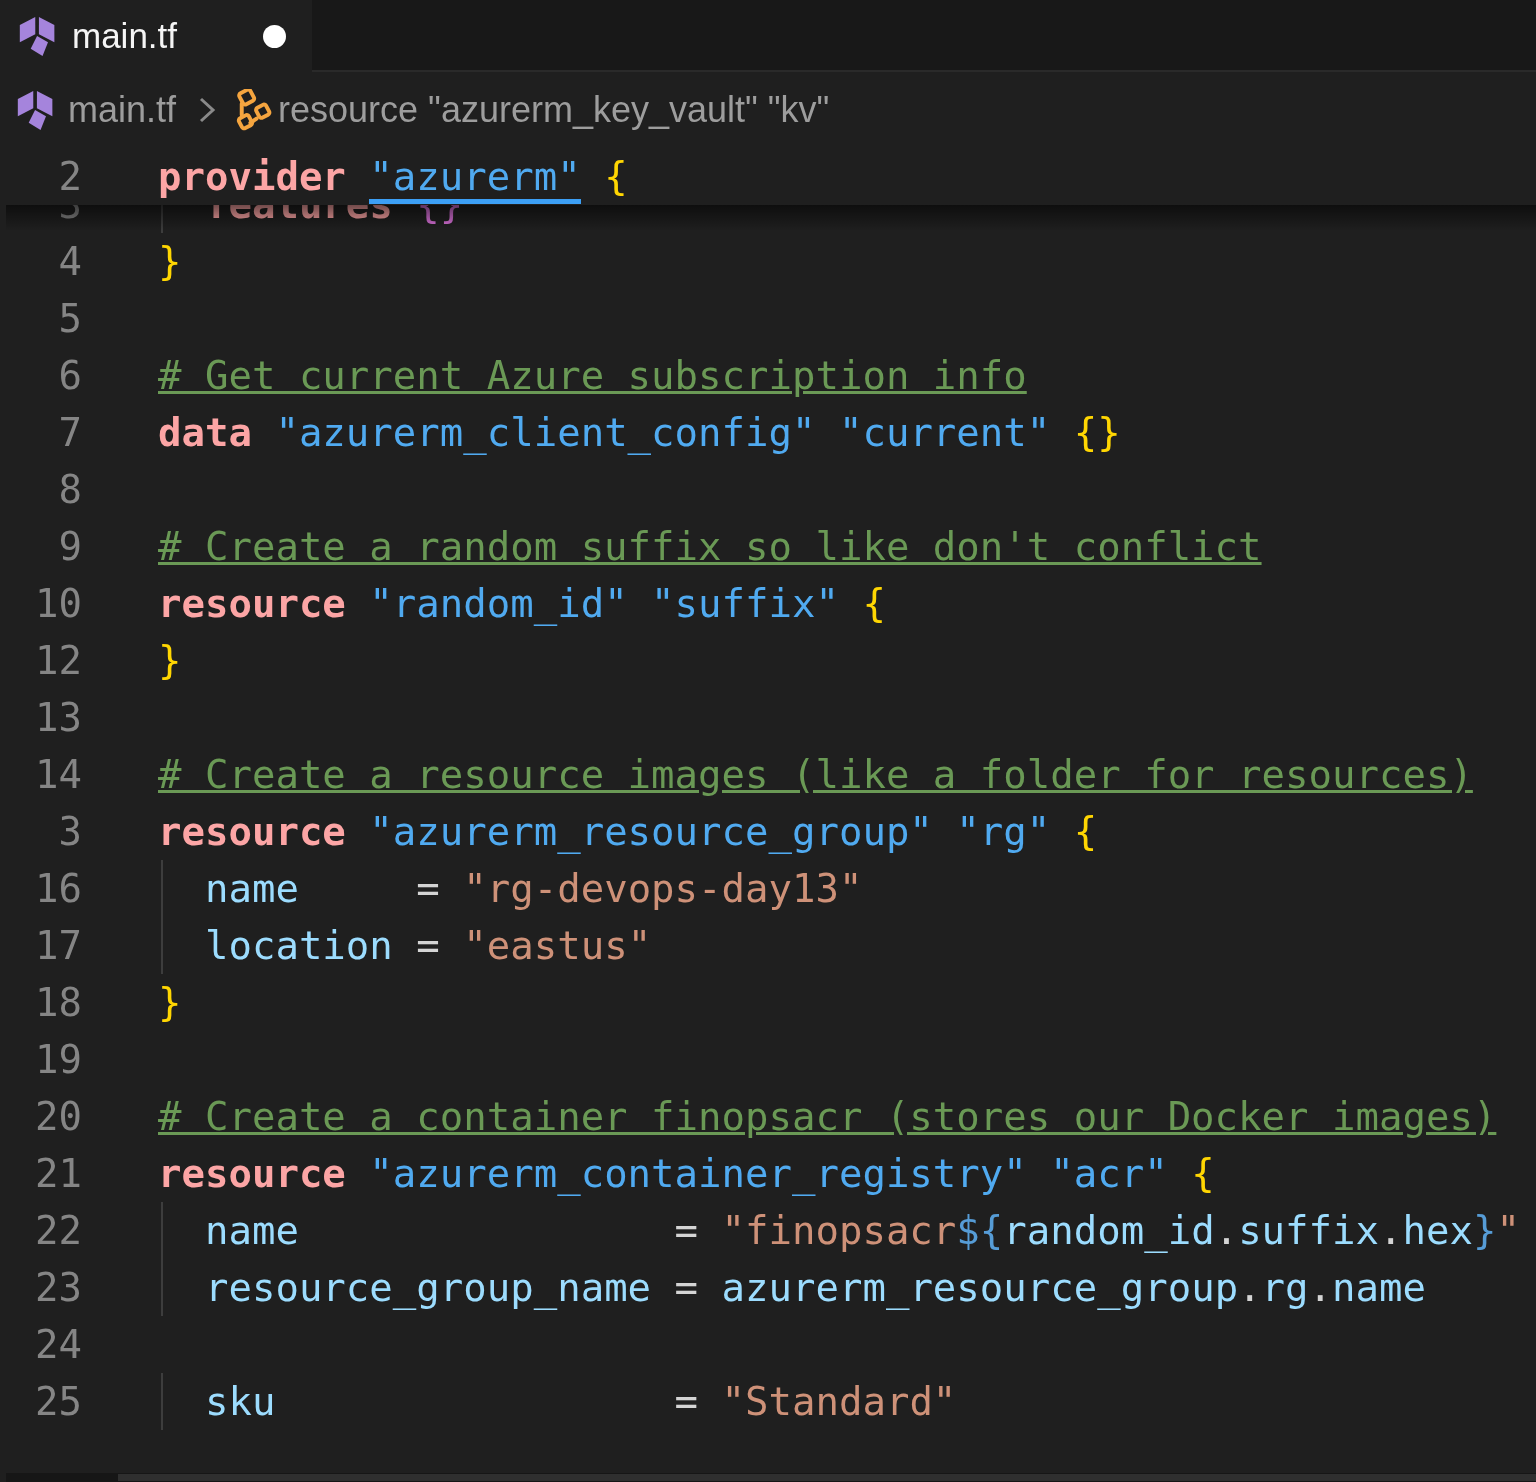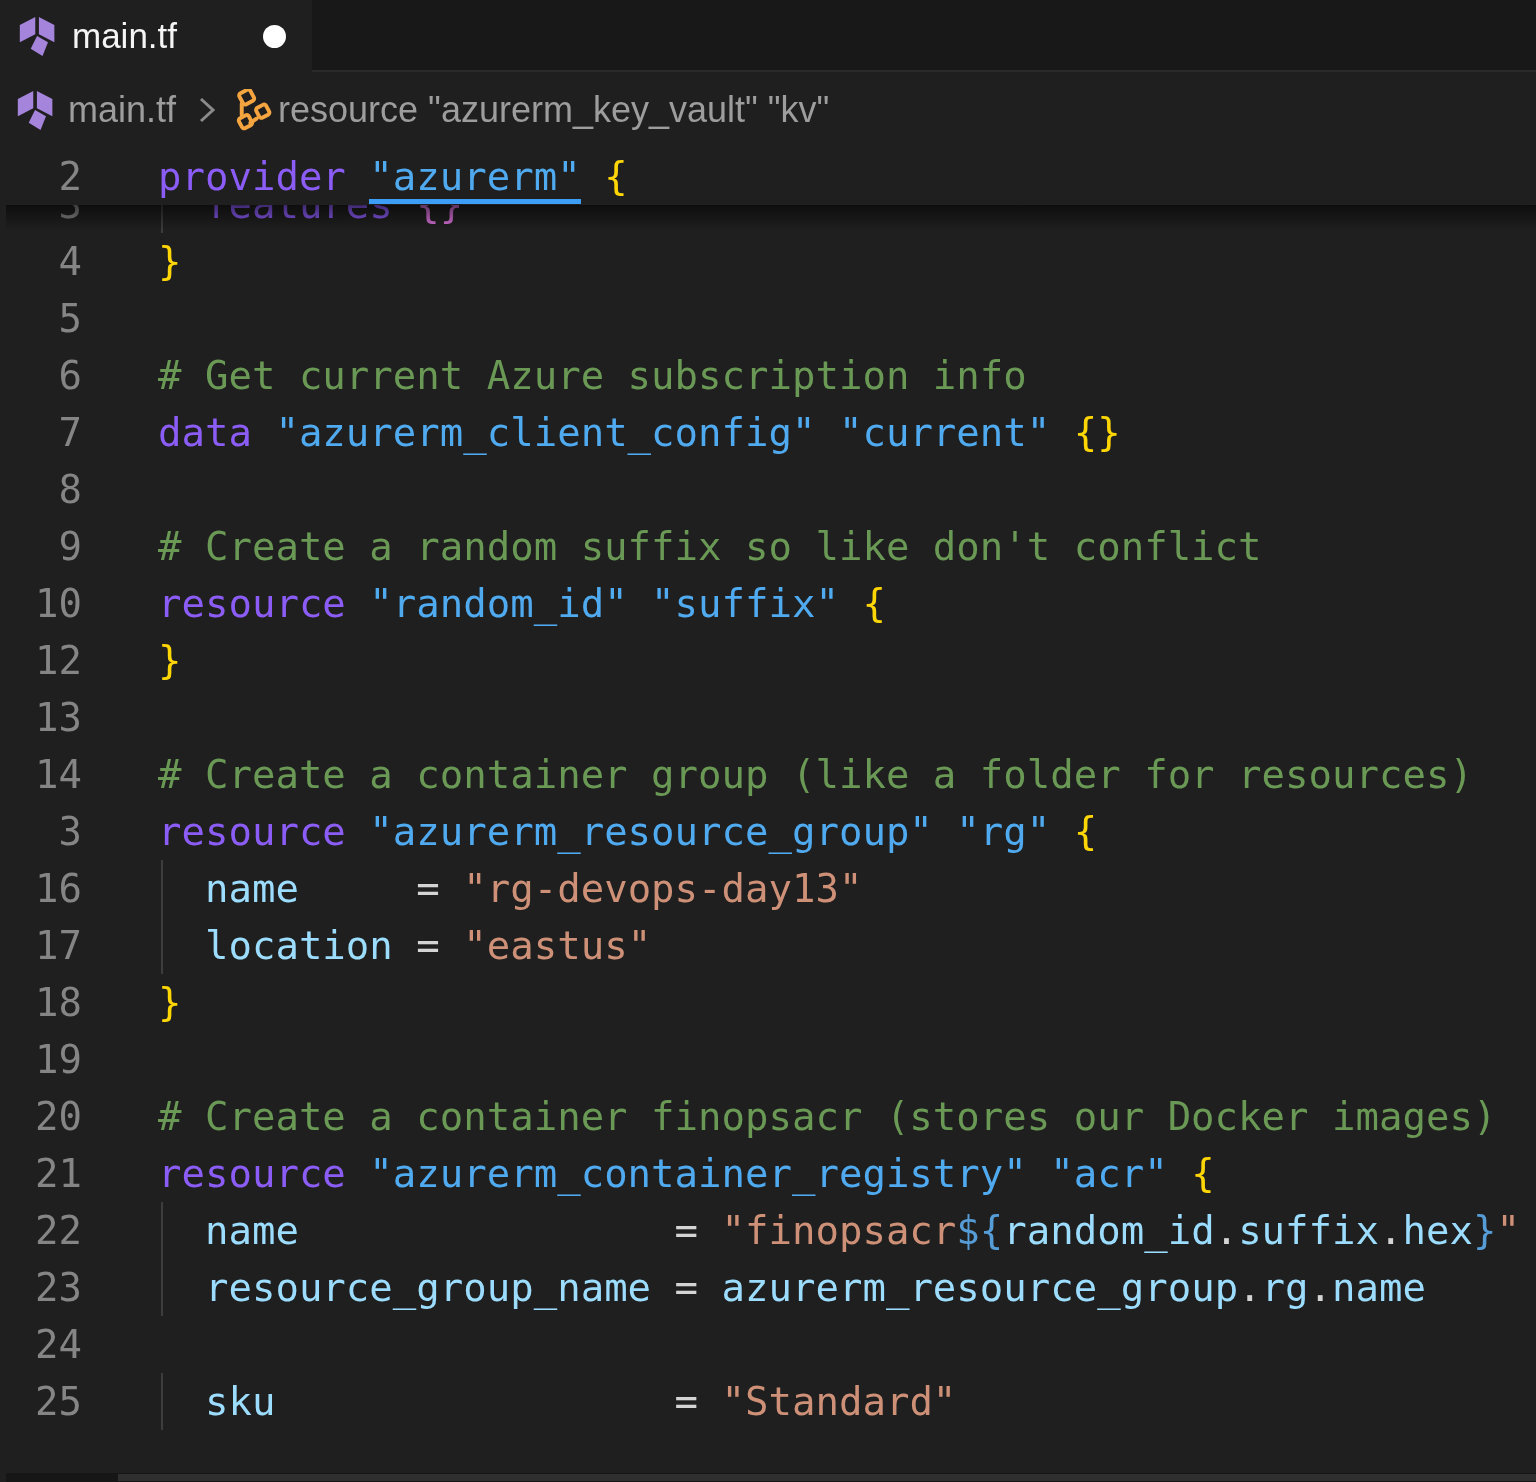--- a/index.html
+++ b/index.html
@@ -38,30 +38,30 @@
   .guide{position:absolute;left:3px;top:0;bottom:0;width:2px;background:#3d3d3d;}
   
   .sticky{position:absolute;top:0;left:0;width:100%;height:57px;background:#1f1f1f;z-index:3;}
   .sticky .line{height:57px;}
   .sticky-shadow{position:absolute;top:57px;left:0;width:100%;height:26px;z-index:2;
         background:linear-gradient(to bottom,rgba(0,0,0,0.55),rgba(0,0,0,0));pointer-events:none;}
   
   .hscroll{position:absolute;left:0;right:0;bottom:0;height:9px;background:#161616;z-index:4;}
   .hthumb{position:absolute;left:112px;right:0;top:1px;height:7px;background:#2f2f2f;}
   
-  .kw{color:#8b5cf6;}
+  .kw{color:#fca5a5;font-weight:bold;}
   .type{color:#50AAF0;}
   .str{color:#CE9178;}
   .prop{color:#9CDCFE;}
   .punc{color:#D4D4D4;}
   .num{color:#B5CEA8;}
   .b1{color:#FFD602;}
   .b2{color:#D670D6;}
   .interp{color:#569CD6;}
-  .comment{color:#6A9955;}
+  .comment{color:#6A9955;text-decoration:underline;}
   .plain{color:#D4D4D4;}
   .u{border-bottom:5px solid #3C9FF5;}
 </style>
 </head>
 <body>
 
 <div class="window">
 
   <div class="tabbar">
     <div class="tab">
@@ -113,21 +113,21 @@
         <div class="line"><span class="ln">3</span><span class="code"><span class="guide"></span><span class="plain">  </span><span class="kw">features </span><span class="b2">{}</span></span></div>
         <div class="line"><span class="ln">4</span><span class="code"><span class="b1">}</span></span></div>
         <div class="line"><span class="ln">5</span><span class="code"></span></div>
         <div class="line"><span class="ln">6</span><span class="code"><span class="comment"># Get current Azure subscription info</span></span></div>
         <div class="line"><span class="ln">7</span><span class="code"><span class="kw">data </span><span class="type">"azurerm_client_config"</span><span class="plain"> </span><span class="type">"current"</span><span class="plain"> </span><span class="b1">{}</span></span></div>
         <div class="line"><span class="ln">8</span><span class="code"></span></div>
         <div class="line"><span class="ln">9</span><span class="code"><span class="comment"># Create a random suffix so like don't conflict</span></span></div>
         <div class="line"><span class="ln">10</span><span class="code"><span class="kw">resource </span><span class="type">"random_id"</span><span class="plain"> </span><span class="type">"suffix"</span><span class="plain"> </span><span class="b1">{</span></span></div>
         <div class="line"><span class="ln">12</span><span class="code"><span class="b1">}</span></span></div>
         <div class="line"><span class="ln">13</span><span class="code"></span></div>
-        <div class="line"><span class="ln">14</span><span class="code"><span class="comment"># Create a container group (like a folder for resources)</span></span></div>
+        <div class="line"><span class="ln">14</span><span class="code"><span class="comment"># Create a resource images (like a folder for resources)</span></span></div>
         <div class="line"><span class="ln">3</span><span class="code"><span class="kw">resource </span><span class="type">"azurerm_resource_group"</span><span class="plain"> </span><span class="type">"rg"</span><span class="plain"> </span><span class="b1">{</span></span></div>
         <div class="line"><span class="ln">16</span><span class="code"><span class="guide"></span><span class="plain">  </span><span class="prop">name</span><span class="punc">     = </span><span class="str">"rg-devops-day13"</span></span></div>
         <div class="line"><span class="ln">17</span><span class="code"><span class="guide"></span><span class="plain">  </span><span class="prop">location</span><span class="punc"> = </span><span class="str">"eastus"</span></span></div>
         <div class="line"><span class="ln">18</span><span class="code"><span class="b1">}</span></span></div>
         <div class="line"><span class="ln">19</span><span class="code"></span></div>
         <div class="line"><span class="ln">20</span><span class="code"><span class="comment"># Create a container finopsacr (stores our Docker images)</span></span></div>
         <div class="line"><span class="ln">21</span><span class="code"><span class="kw">resource </span><span class="type">"azurerm_container_registry"</span><span class="plain"> </span><span class="type">"acr"</span><span class="plain"> </span><span class="b1">{</span></span></div>
         <div class="line"><span class="ln">22</span><span class="code"><span class="guide"></span><span class="plain">  </span><span class="prop">name</span><span class="punc">                = </span><span class="str">"finopsacr</span><span class="interp">${</span><span class="prop">random_id</span><span class="punc">.</span><span class="prop">suffix</span><span class="punc">.</span><span class="prop">hex</span><span class="interp">}</span><span class="str">"</span></span></div>
         <div class="line"><span class="ln">23</span><span class="code"><span class="guide"></span><span class="plain">  </span><span class="prop">resource_group_name</span><span class="punc"> = </span><span class="prop">azurerm_resource_group</span><span class="punc">.</span><span class="prop">rg</span><span class="punc">.</span><span class="prop">name</span></span></div>
         <div class="line"><span class="ln">24</span></div>

